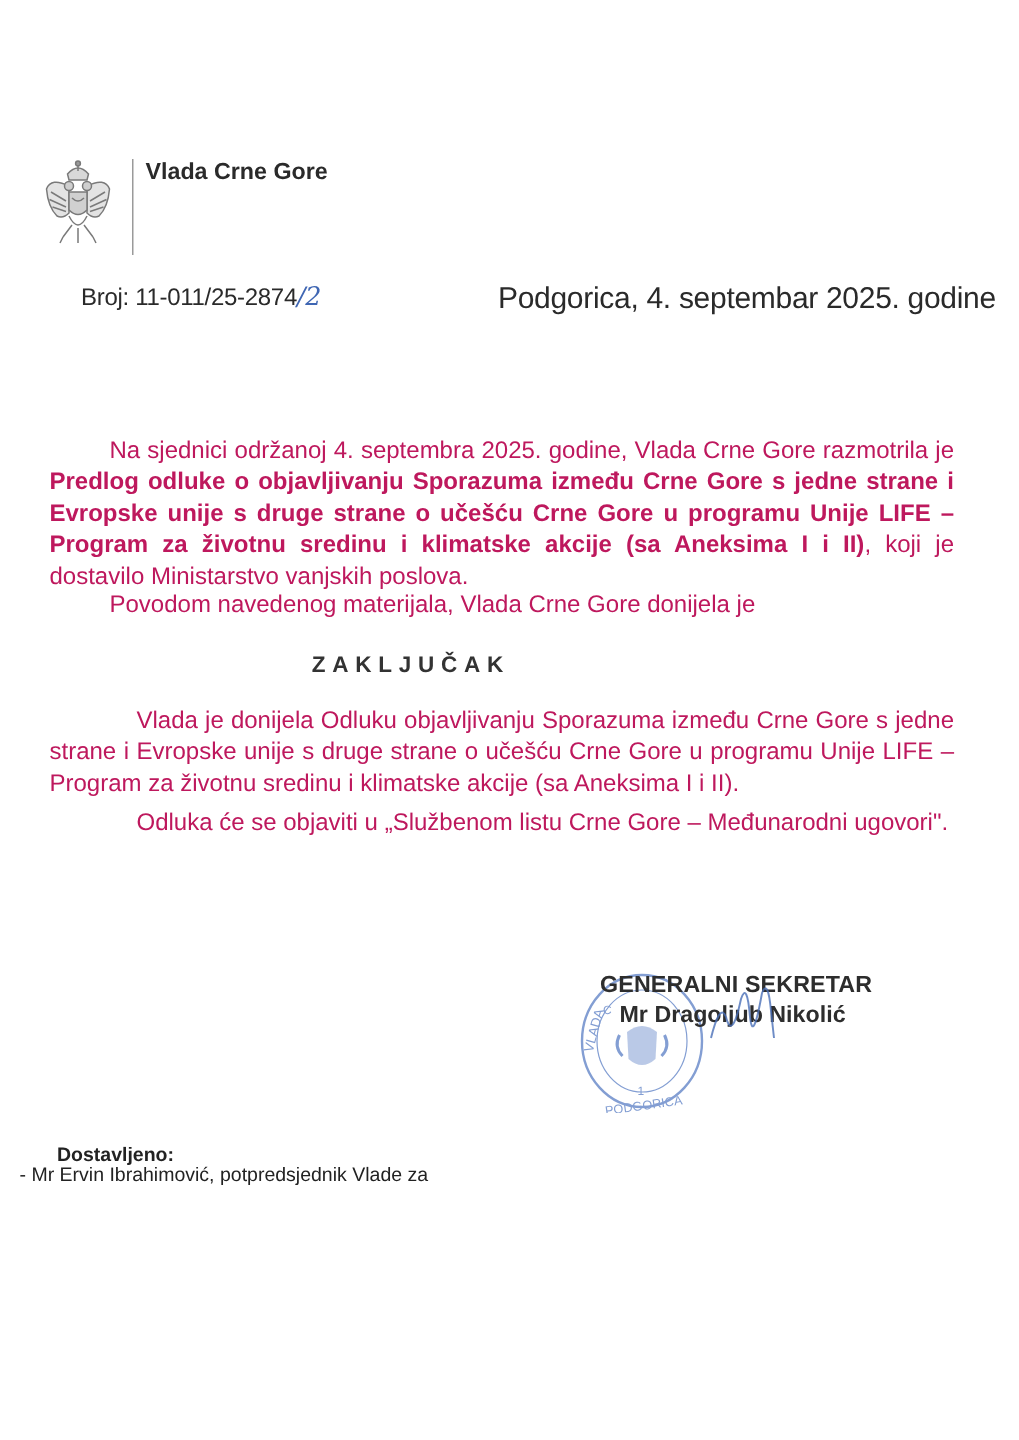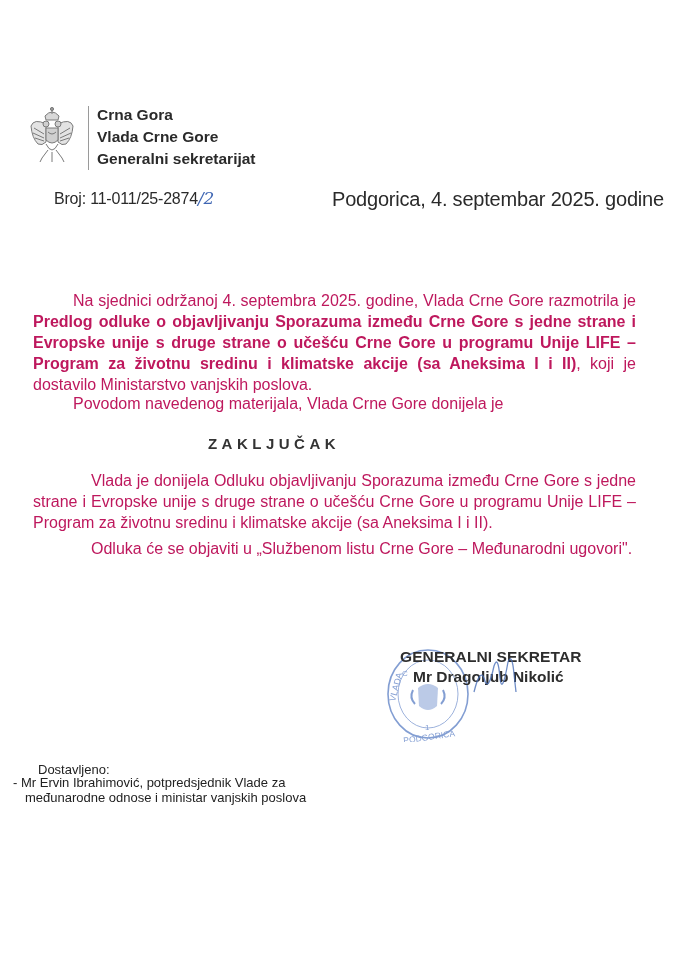--- a/index.html
+++ b/index.html
@@ -27,21 +27,21 @@
     .title { left: 0; width: 548px; top: 435px; text-align: center; font-weight: bold; font-size: 15px; letter-spacing: 4.5px; color: #333; }
     .p3 { top: 470px; }
     .p4 { top: 538px; }
 
     .sig { left: 400px; top: 648px; width: 240px; }
     .sig .t1 { font-weight: bold; font-size: 15.5px; color: #2d2d2d; letter-spacing: 0.1px; white-space: nowrap; position: relative; left: 0; }
     .sig .t2 { font-weight: bold; font-size: 15.5px; color: #2d2d2d; white-space: nowrap; position: relative; left: 13px; top: 2px; }
     .stamp { left: 385px; top: 646px; width: 86px; height: 96px; }
     .signature { left: 470px; top: 648px; width: 70px; height: 50px; }
 
-    .del-head { left: 38px; top: 762px; font-weight: normal; font-size: 13px; color: #222; }
+    .del-head { left: 38px; top: 762px; font-weight: bold; font-size: 13px; color: #222; }
     .del-list { left: 13px; top: 775px; font-size: 13px; line-height: 15px; color: #222; }
     .del-list .l2 { padding-left: 12px; }
   </style>
 </head>
 <body>
 
 <div class="abs header-block">
   <svg class="coat" viewBox="0 0 48 64">
     <g fill="none" stroke="#7a7a7a" stroke-width="1">
 
@@ -59,23 +59,21 @@
 
       <path d="M18 24 H30 V36 Q24 42 18 36 Z" fill="#d0d0d0"></path>
       <path d="M20 28 Q24 32 28 28"></path>
 
       <path d="M18 40 Q24 52 30 40 M20 46 L14 54 M28 46 L34 54 M24 48 L24 58"></path>
       <path d="M14 54 L12 58 M34 54 L36 58"></path>
     </g>
   </svg>
   <div class="vline"></div>
   <div class="hlines">
-    <div>Crna Gora</div>
     <div>Vlada Crne Gore</div>
-    <div>Generalni sekretarijat</div>
   </div>
 </div>
 
 <div class="abs ref">
   <span>Broj: 11-011/25-2874</span><span class="hand">/2</span>
 </div>
 <div class="abs place">Podgorica, 4. septembar 2025. godine</div>
 
 <div class="abs para p1">
   <p class="indent"><span>Na sjednici održanoj 4. septembra 2025. godine, Vlada Crne Gore razmotrila je </span><b>Predlog odluke o objavljivanju Sporazuma između Crne Gore s jedne strane i Evropske unije s druge strane o učešću Crne Gore u programu Unije LIFE – Program za životnu sredinu i klimatske akcije (sa Aneksima I i II)</b><span>, koji je dostavilo Ministarstvo vanjskih poslova.</span></p>
@@ -113,15 +111,14 @@
   <div class="t2">Mr Dragoljub Nikolić</div>
 </div>
 <svg class="abs signature" viewBox="0 0 70 50">
   <path d="M4 44 Q10 20 14 30 Q18 46 24 18 Q28 6 30 30 Q32 48 38 14 Q42 4 44 26 L46 44" fill="none" stroke="#4a6fb8" stroke-width="1.3" opacity="0.8"></path>
 </svg>
 
 <div class="abs del-head">Dostavljeno:</div>
 <div class="abs del-list">
   <div>
     <div>- Mr Ervin Ibrahimović, potpredsjednik Vlade za</div>
-    <div class="l2">međunarodne odnose i ministar vanjskih poslova</div>
   </div>
 </div>
 
 </body></html>

